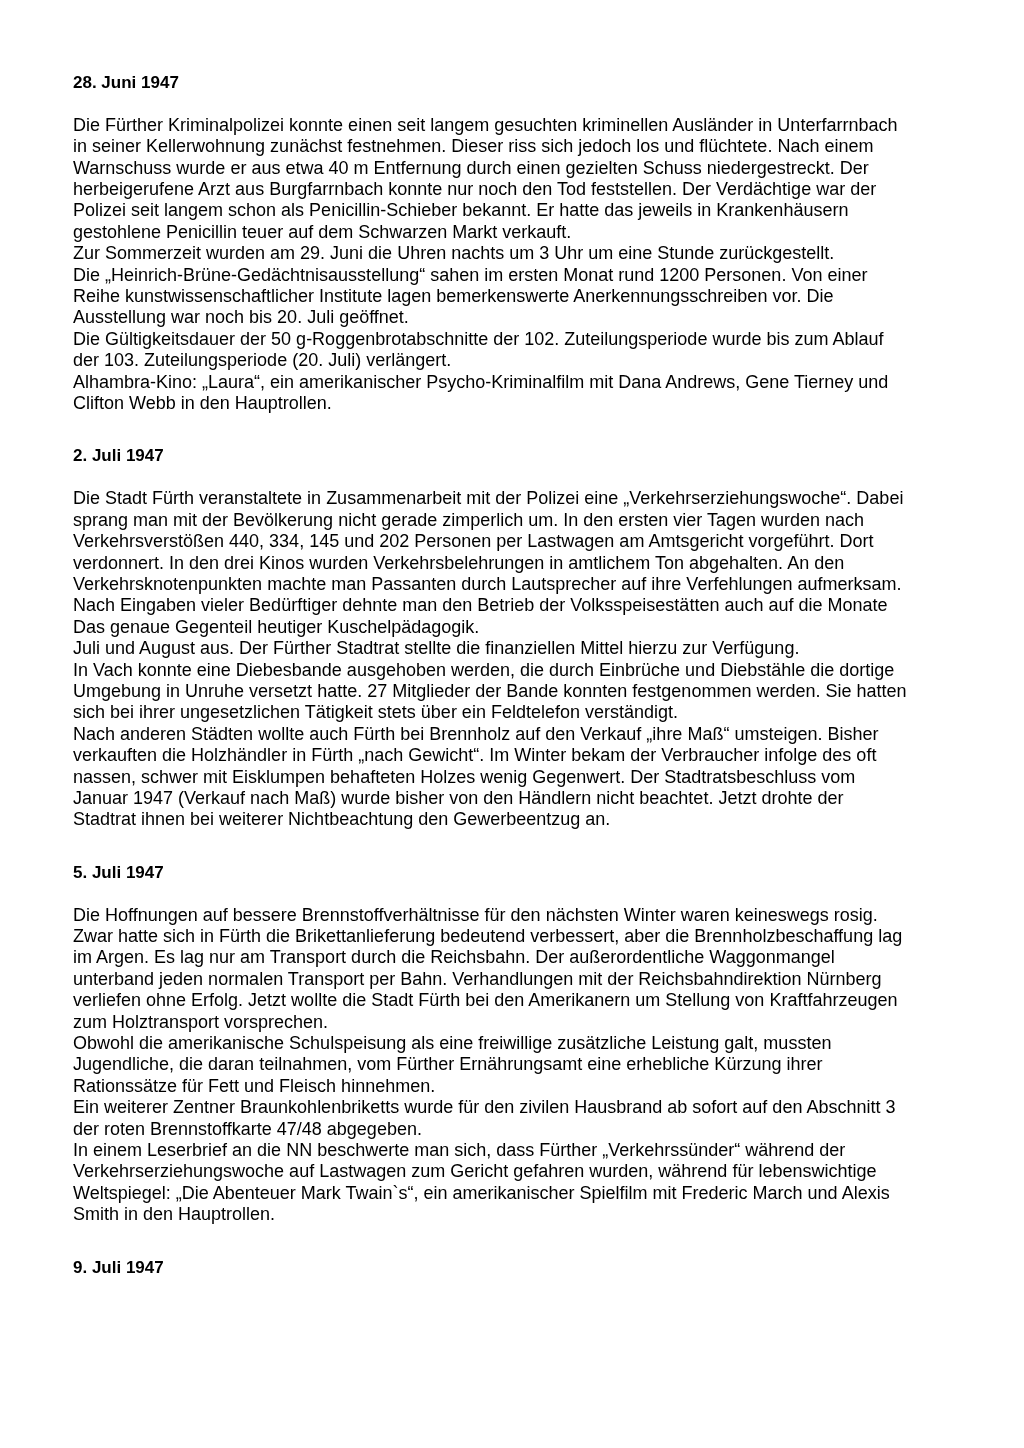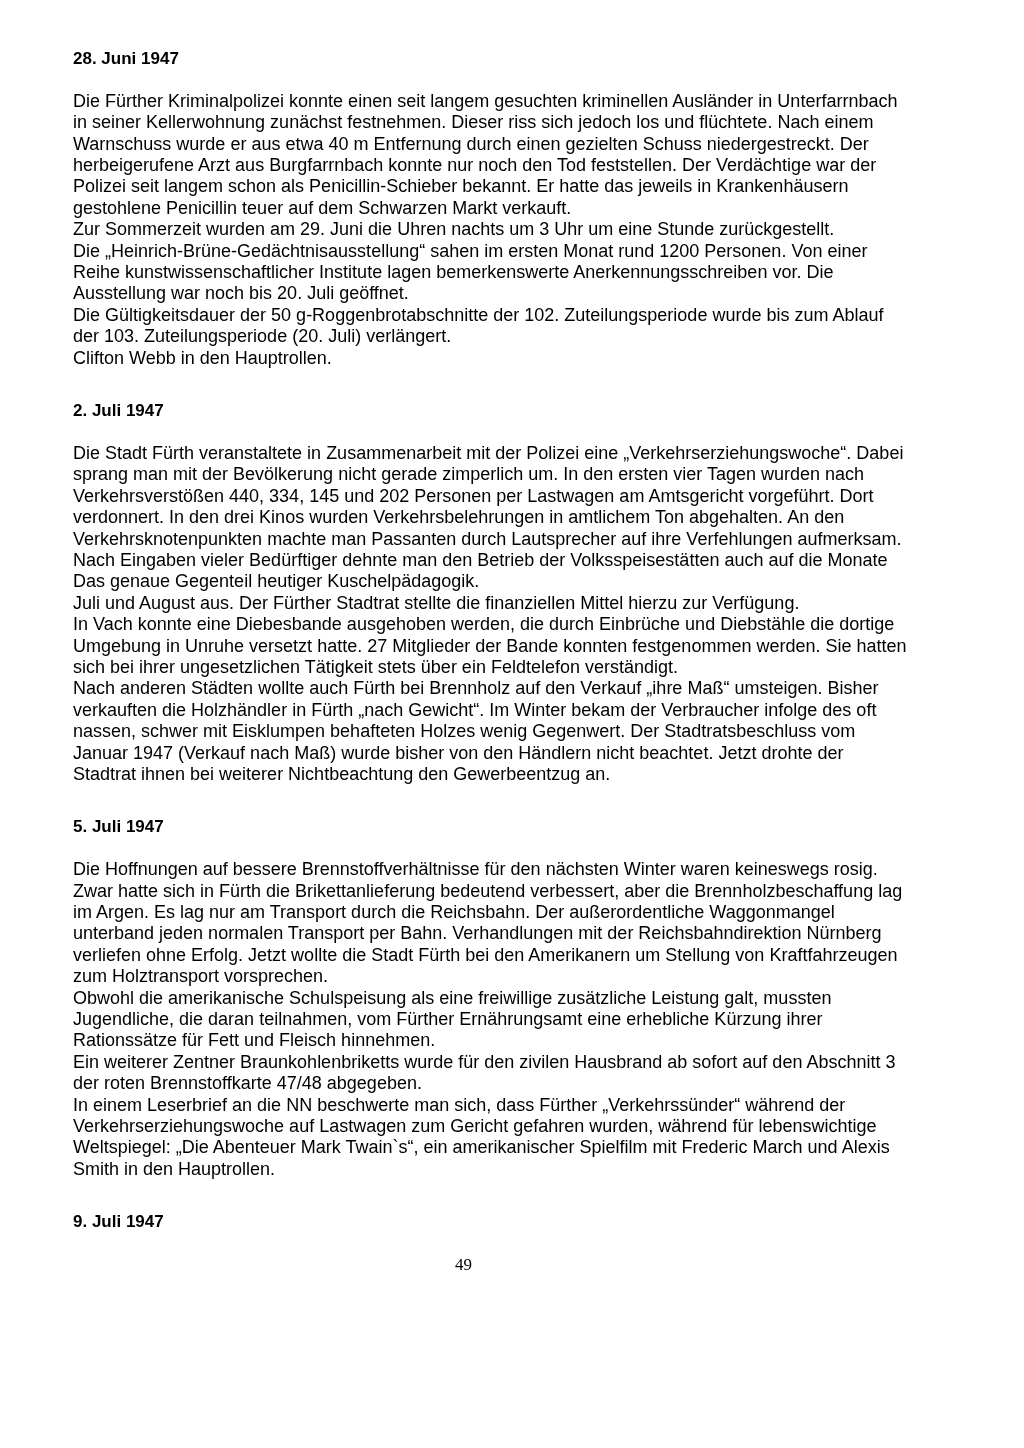--- a/index.html
+++ b/index.html
@@ -11,21 +11,21 @@
     width: 1024px;
     height: 1448px;
     font-family: "Liberation Sans", sans-serif;
     color: #000000;
     overflow: hidden;
   }
   .page {
     box-sizing: border-box;
     width: 1024px;
     height: 1448px;
-    padding: 48px 70px 0 73px;
+    padding: 72px 70px 0 73px;
     position: relative;
   }
   .section { margin: 0; }
   .heading {
     font-size: 17px;
     font-weight: bold;
     line-height: 21.4px;
     margin: 31px 0 21.4px 0;
   }
   .section:first-child .heading { margin-top: 0; }
@@ -57,20 +57,21 @@
           <div class="line">Warnschuss wurde er aus etwa 40 m Entfernung durch einen gezielten Schuss niedergestreckt. Der</div>
           <div class="line">herbeigerufene Arzt aus Burgfarrnbach konnte nur noch den Tod feststellen. Der Verdächtige war der</div>
           <div class="line">Polizei seit langem schon als Penicillin-Schieber bekannt. Er hatte das jeweils in Krankenhäusern</div>
           <div class="line">gestohlene Penicillin teuer auf dem Schwarzen Markt verkauft.</div>
           <div class="line">Zur Sommerzeit wurden am 29. Juni die Uhren nachts um 3 Uhr um eine Stunde zurückgestellt.</div>
           <div class="line">Die „Heinrich-Brüne-Gedächtnisausstellung“ sahen im ersten Monat rund 1200 Personen. Von einer</div>
           <div class="line">Reihe kunstwissenschaftlicher Institute lagen bemerkenswerte Anerkennungsschreiben vor. Die</div>
           <div class="line">Ausstellung war noch bis 20. Juli geöffnet.</div>
           <div class="line">Die Gültigkeitsdauer der 50 g-Roggenbrotabschnitte der 102. Zuteilungsperiode wurde bis zum Ablauf</div>
           <div class="line">der 103. Zuteilungsperiode (20. Juli) verlängert.</div>
+          <div class="line">Alhambra-Kino: „Laura“, ein amerikanischer Psycho-Kriminalfilm mit Dana Andrews, Gene Tierney und</div>
           <div class="line">Clifton Webb in den Hauptrollen.</div>
         </div>
   </div>
 
   <div class="section">
     <div class="heading">2. Juli 1947</div>
     <div class="body">
           <div class="line">Die Stadt Fürth veranstaltete in Zusammenarbeit mit der Polizei eine „Verkehrserziehungswoche“. Dabei</div>
           <div class="line">sprang man mit der Bevölkerung nicht gerade zimperlich um. In den ersten vier Tagen wurden nach</div>
           <div class="line">Verkehrsverstößen 440, 334, 145 und 202 Personen per Lastwagen am Amtsgericht vorgeführt. Dort</div>
@@ -109,14 +110,13 @@
           <div class="line">Weltspiegel: „Die Abenteuer Mark Twain`s“, ein amerikanischer Spielfilm mit Frederic March und Alexis</div>
           <div class="line">Smith in den Hauptrollen.</div>
         </div>
   </div>
 
   <div class="section">
     <div class="heading">9. Juli 1947</div>
     <div class="body"></div>
   </div>
 </div>
-  <div class="footer">49</div>
 </div>
 
 </body></html>

